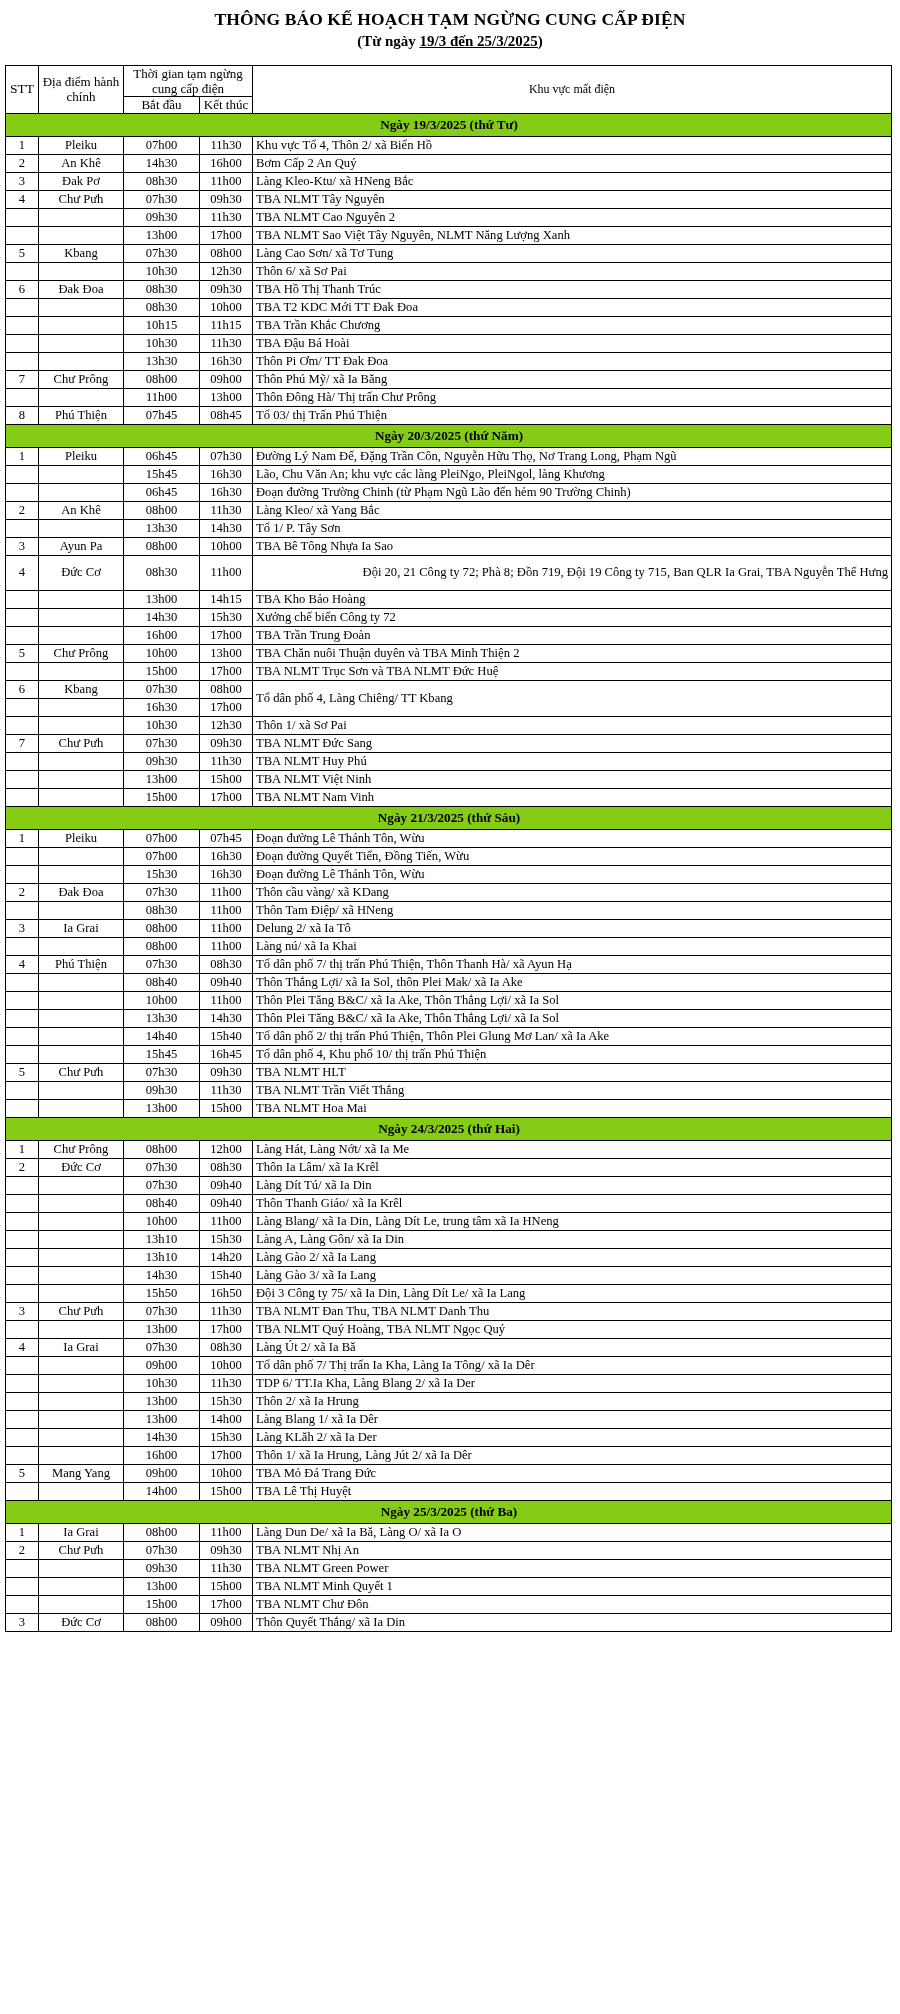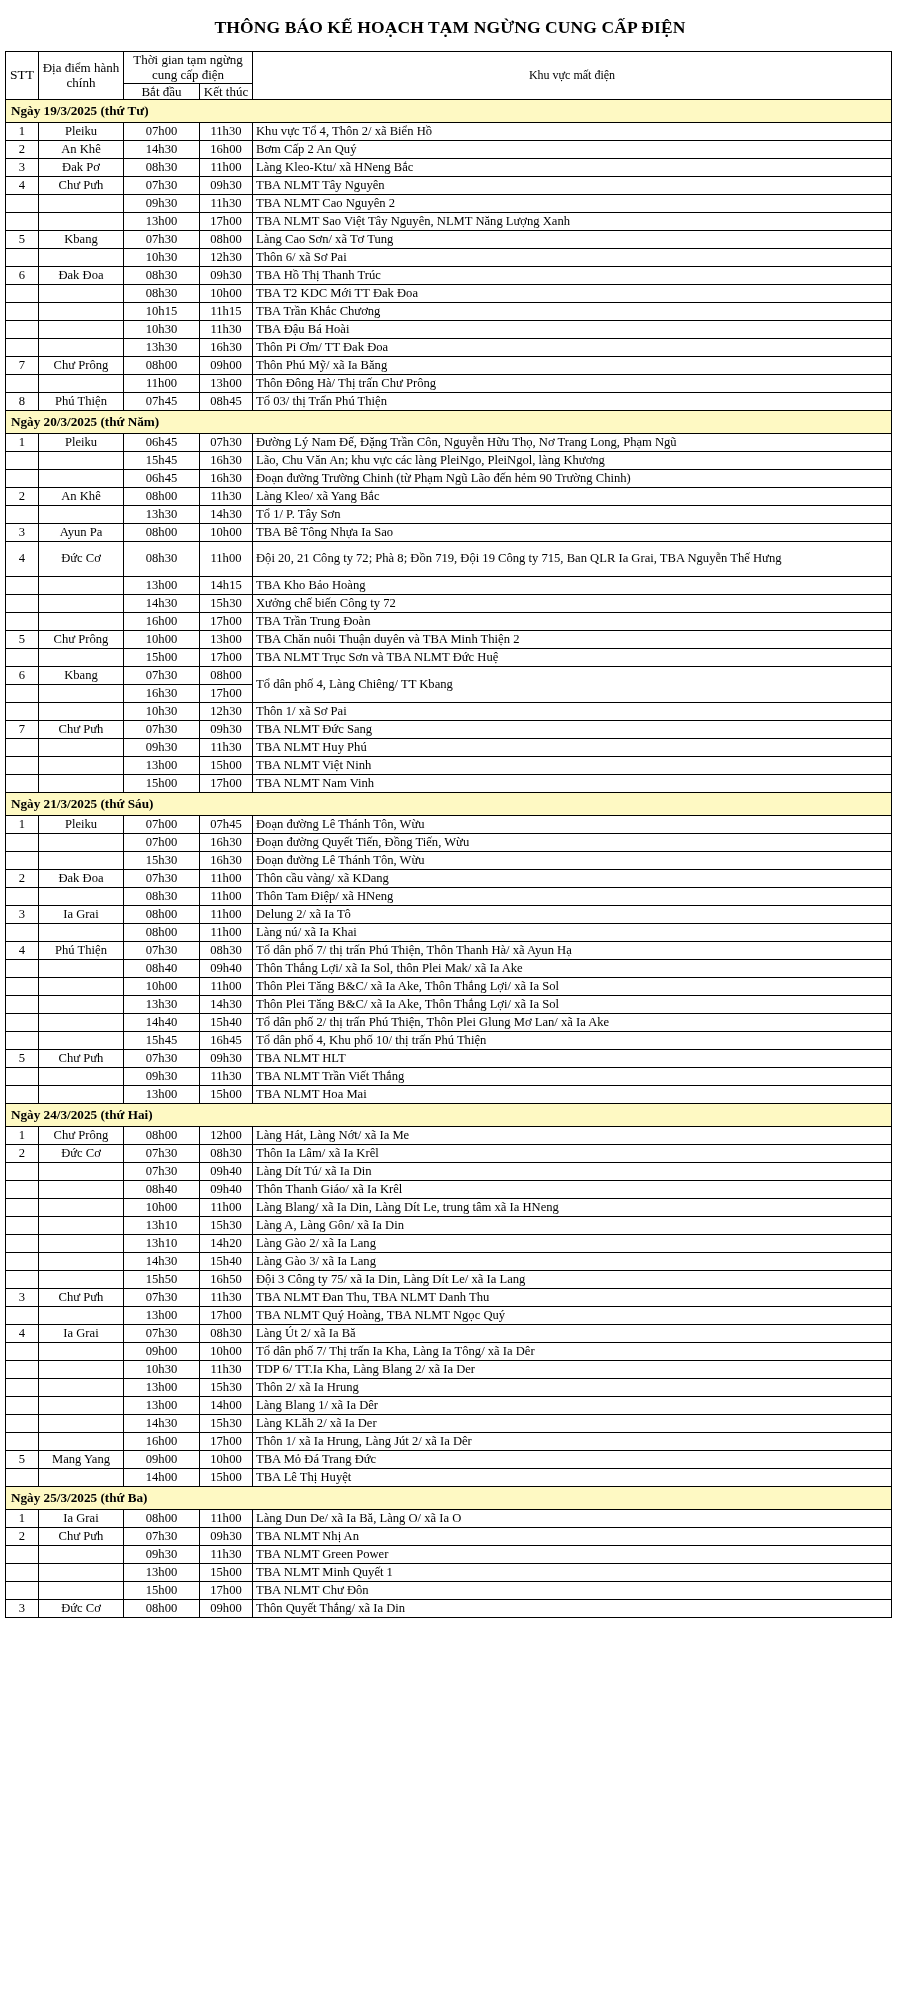--- a/index.html
+++ b/index.html
@@ -20,21 +20,20 @@
     box-sizing: border-box;
     padding: 0;
   }
   .doc-title {
     text-align: center;
     font-weight: bold;
     font-size: 17.5px;
     letter-spacing: 0.1px;
     padding-top: 9px;
     line-height: 1.25;
-    margin-top: 8px;
   }
   .doc-subtitle {
     text-align: center;
     font-weight: bold;
     font-size: 15px;
     line-height: 1.25;
     padding-top: 1px;
     padding-bottom: 2px;
   }
   .doc-subtitle span.u { text-decoration: underline; }
@@ -70,36 +69,37 @@
   th.h-area { font-size: 12px; }
 
   td.stt, td.loc, td.tstart, td.tend {
     text-align: center;
     white-space: nowrap;
   }
   td.area { text-align: left; }
   tr.datarow td { height: 17px; }
 
   tr.section td {
-    background: #fef9c3;
+    background: #84cc16;
     font-weight: bold;
     font-size: 13.2px;
-    text-align: left;
+    text-align: center;
     padding: 2px 4px 2px 5px;
     height: 18px;
   }
 
-  td.wrap { white-space: normal; }
+  td.wrap { white-space: normal; text-align: right; }
 </style>
 </head>
 <body>
 
 <div class="page">
 
   <div class="doc-title">THÔNG BÁO KẾ HOẠCH TẠM NGỪNG CUNG CẤP ĐIỆN</div>
+  <div class="doc-subtitle"><span>(Từ ngày </span><span class="u">19/3 đến 25/3/2025</span><span>)</span></div>
 
   <table class="sched">
     <colgroup>
       <col class="c-stt">
         <col class="c-loc">
         <col class="c-start">
         <col class="c-end">
         <col class="c-area">
     </colgroup>
     <thead>

